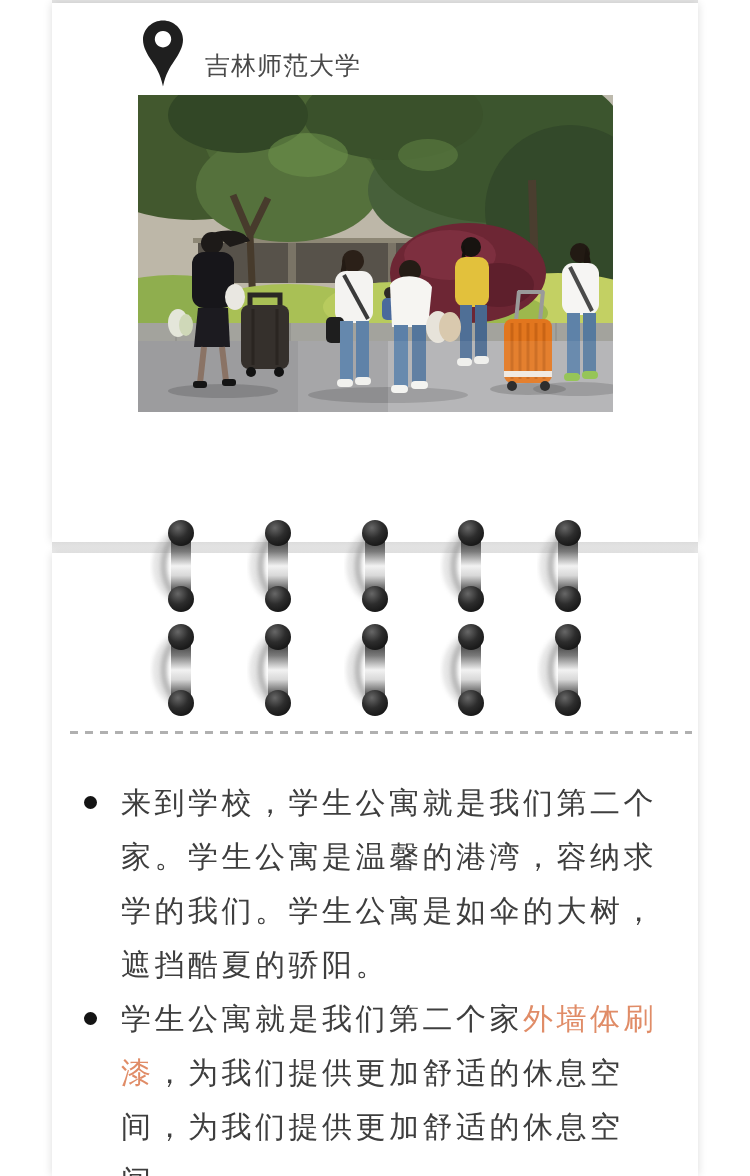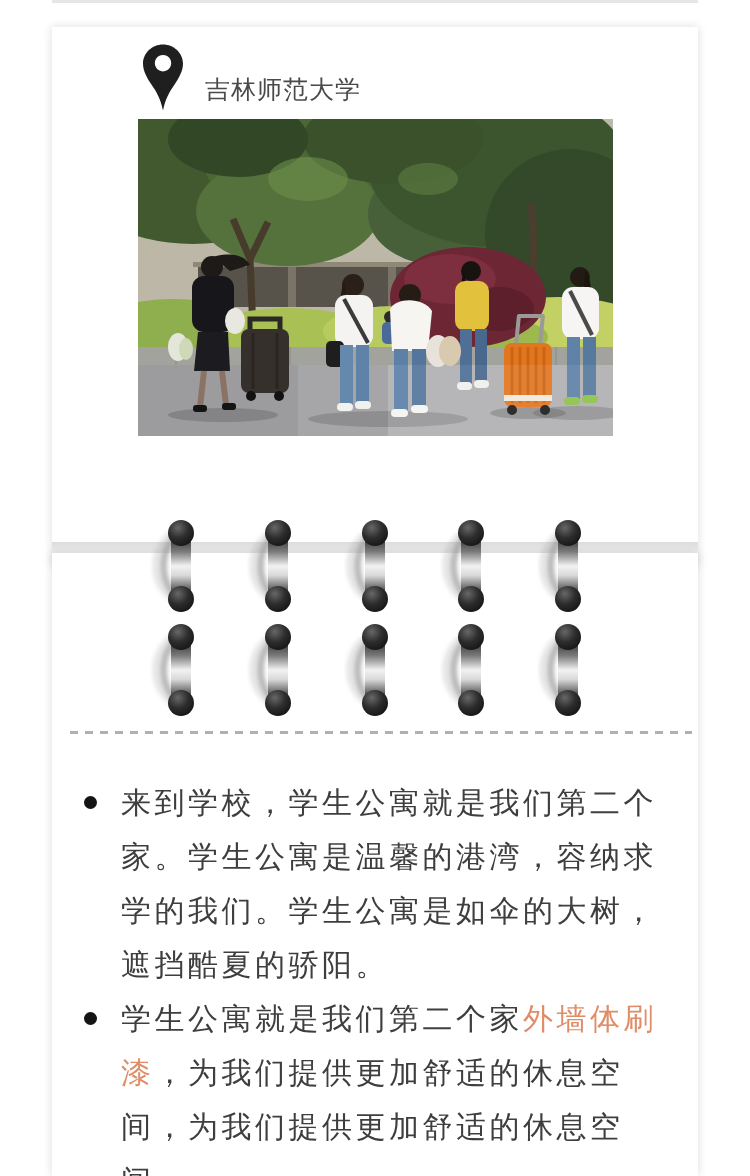--- a/index.html
+++ b/index.html
@@ -10,21 +10,21 @@
   }
   .page{position:absolute;inset:0;}
   .top-band{
     position:absolute;left:52px;top:0;width:646px;height:3px;
     background:#e6e6e6;
   }
   .card{
     position:absolute;left:52px;width:646px;background:#ffffff;
     box-shadow:0 0 9px rgba(0,0,0,.14);
   }
-  .card1{top:3px;height:539px;margin-top:24px;}
+  .card1{top:3px;height:539px;}
   .card2{top:553px;height:623px;}
   .card-gap{
     position:absolute;left:52px;top:542px;width:646px;height:11px;
     background:linear-gradient(to bottom,#dcdcdc,#efefef);
   }
   
   .pin{position:absolute;left:91px;top:17px;width:40px;height:67px;}
   .loc-label{
     position:absolute;left:153px;top:46px;height:32px;line-height:32px;
     font-size:25px;letter-spacing:1px;color:var(--header-text,#4a4a4a);

